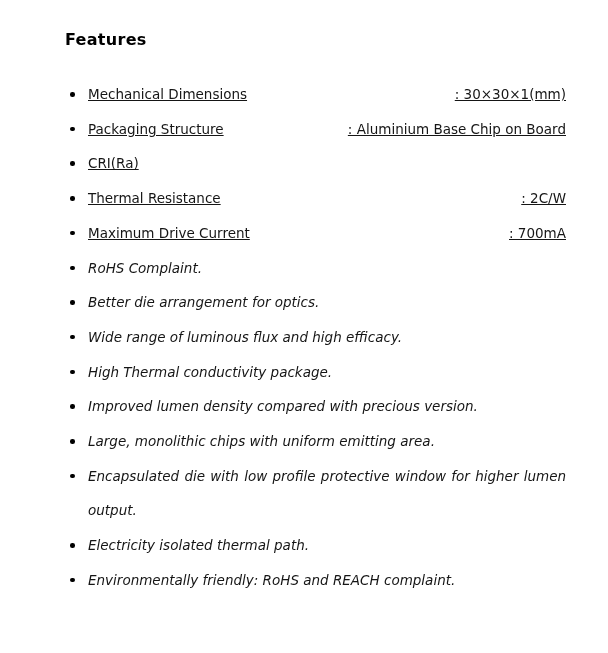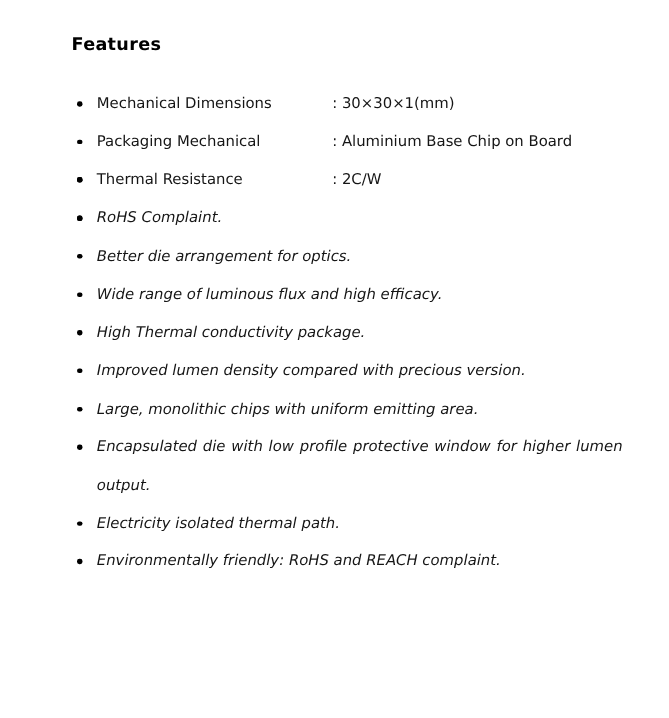--- a/index.html
+++ b/index.html
@@ -45,56 +45,61 @@
       position: absolute;
       left: 5px;
       top: 15px;
       width: 4.5px;
       height: 4.5px;
       border-radius: 50%;
       background: #000000;
     }
     .spec-row {
       display: flex;
+      text-decoration: underline;
     }
     .spec-label {
       flex: 0 0 214px;
       width: 214px;
     }
     .spec-value {
       flex: 1 1 auto;
+      text-align: right;
     }
     .feature-list li {
       text-align: justify;
       font-style: italic;
     }
   </style>
 </head>
 <body>
 
 <div class="page">
 
   <h1 class="section-title">Features</h1>
 
   <ul class="bullet-list spec-list">
     <li class="spec-row">
       <span class="spec-label">Mechanical Dimensions</span>
       <span class="spec-value">: 30×30×1(mm)</span>
     </li>
     <li class="spec-row">
-      <span class="spec-label">Packaging Mechanical</span>
+      <span class="spec-label">Packaging Structure</span>
       <span class="spec-value">: Aluminium Base Chip on Board</span>
     </li>
     <li class="spec-row">
+      <span class="spec-label">CRI(Ra)</span>
     </li>
     <li class="spec-row">
       <span class="spec-label">Thermal Resistance</span>
       <span class="spec-value">: 2C/W</span>
     </li>
     <li class="spec-row">
+      <span class="spec-label">Maximum Drive Current</span>
+      <span class="spec-value">: 700mA</span>
     </li>
   </ul>
 
   <ul class="bullet-list feature-list">
     <li>RoHS Complaint.</li>
     <li>Better die arrangement for optics.</li>
     <li>Wide range of luminous flux and high efficacy.</li>
     <li>High Thermal conductivity package.</li>
     <li>Improved lumen density compared with precious version.</li>
     <li>Large, monolithic chips with uniform emitting area.</li>

